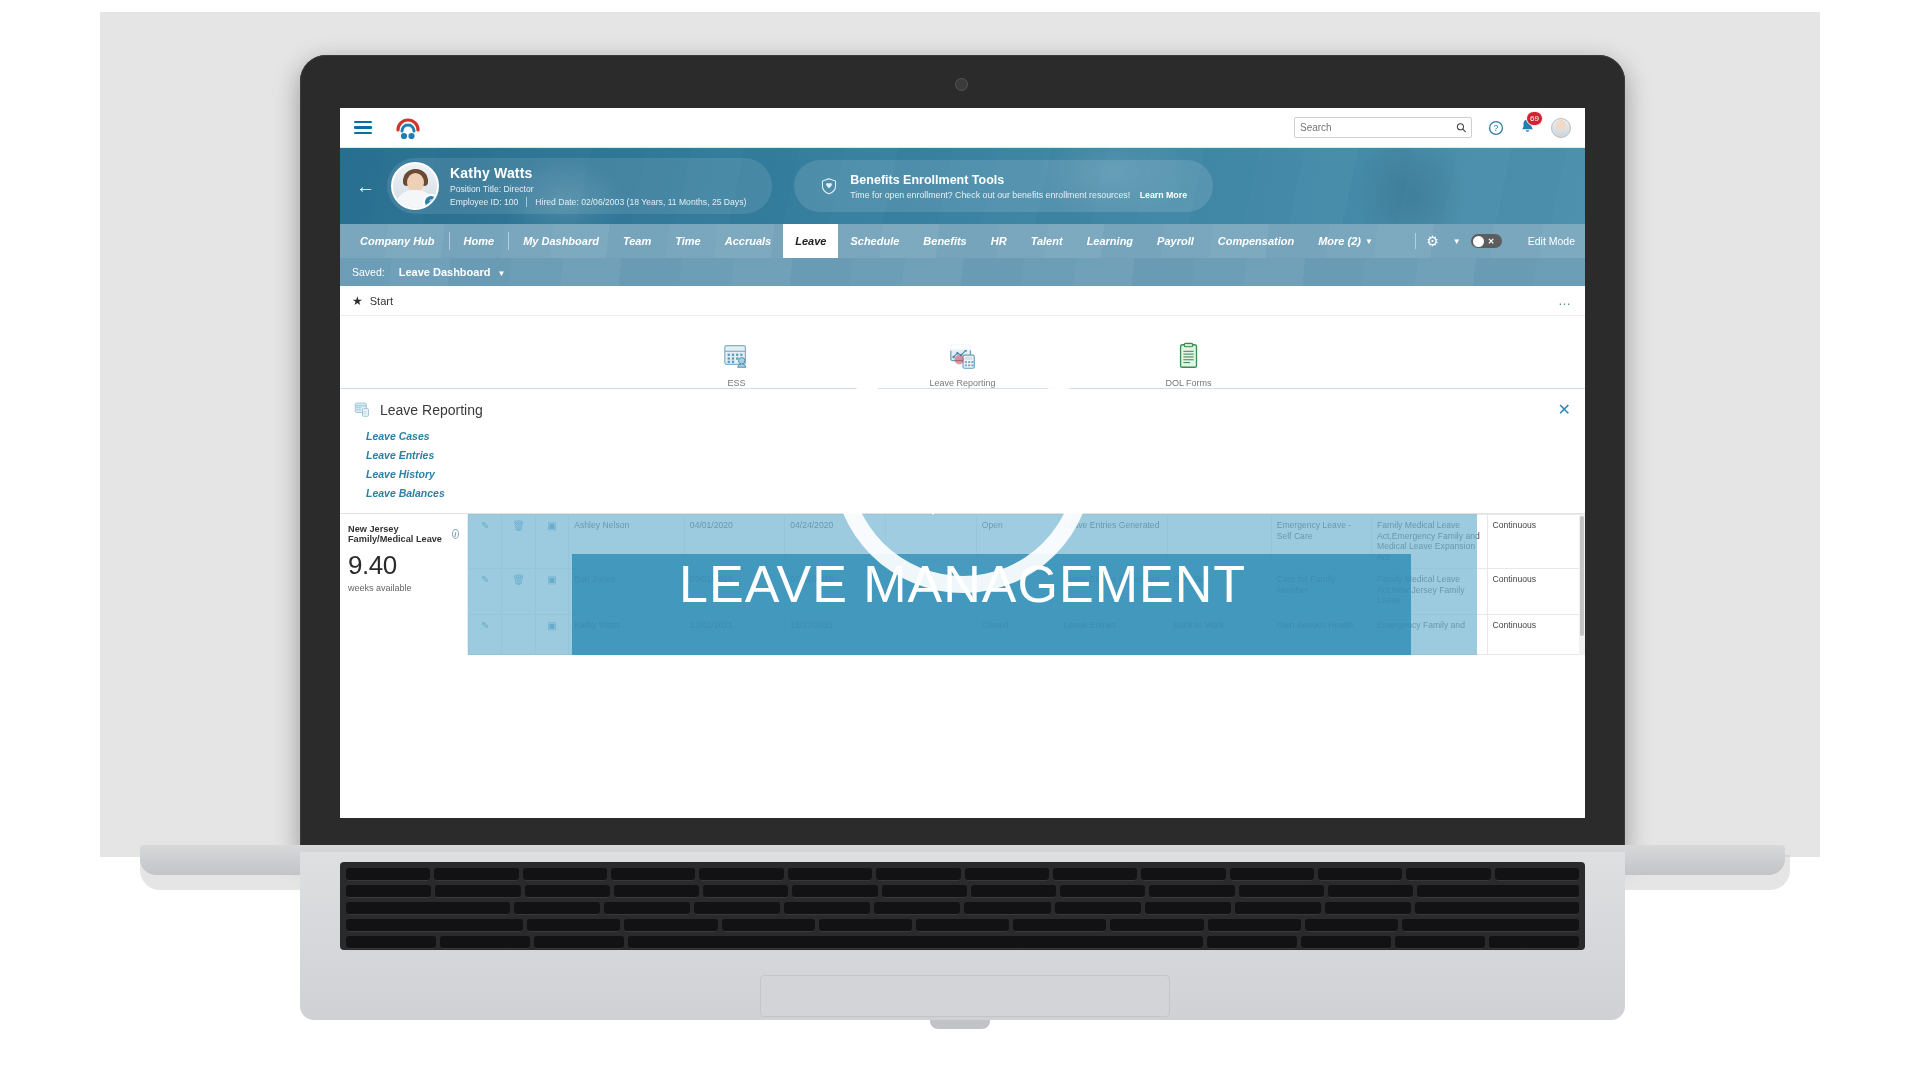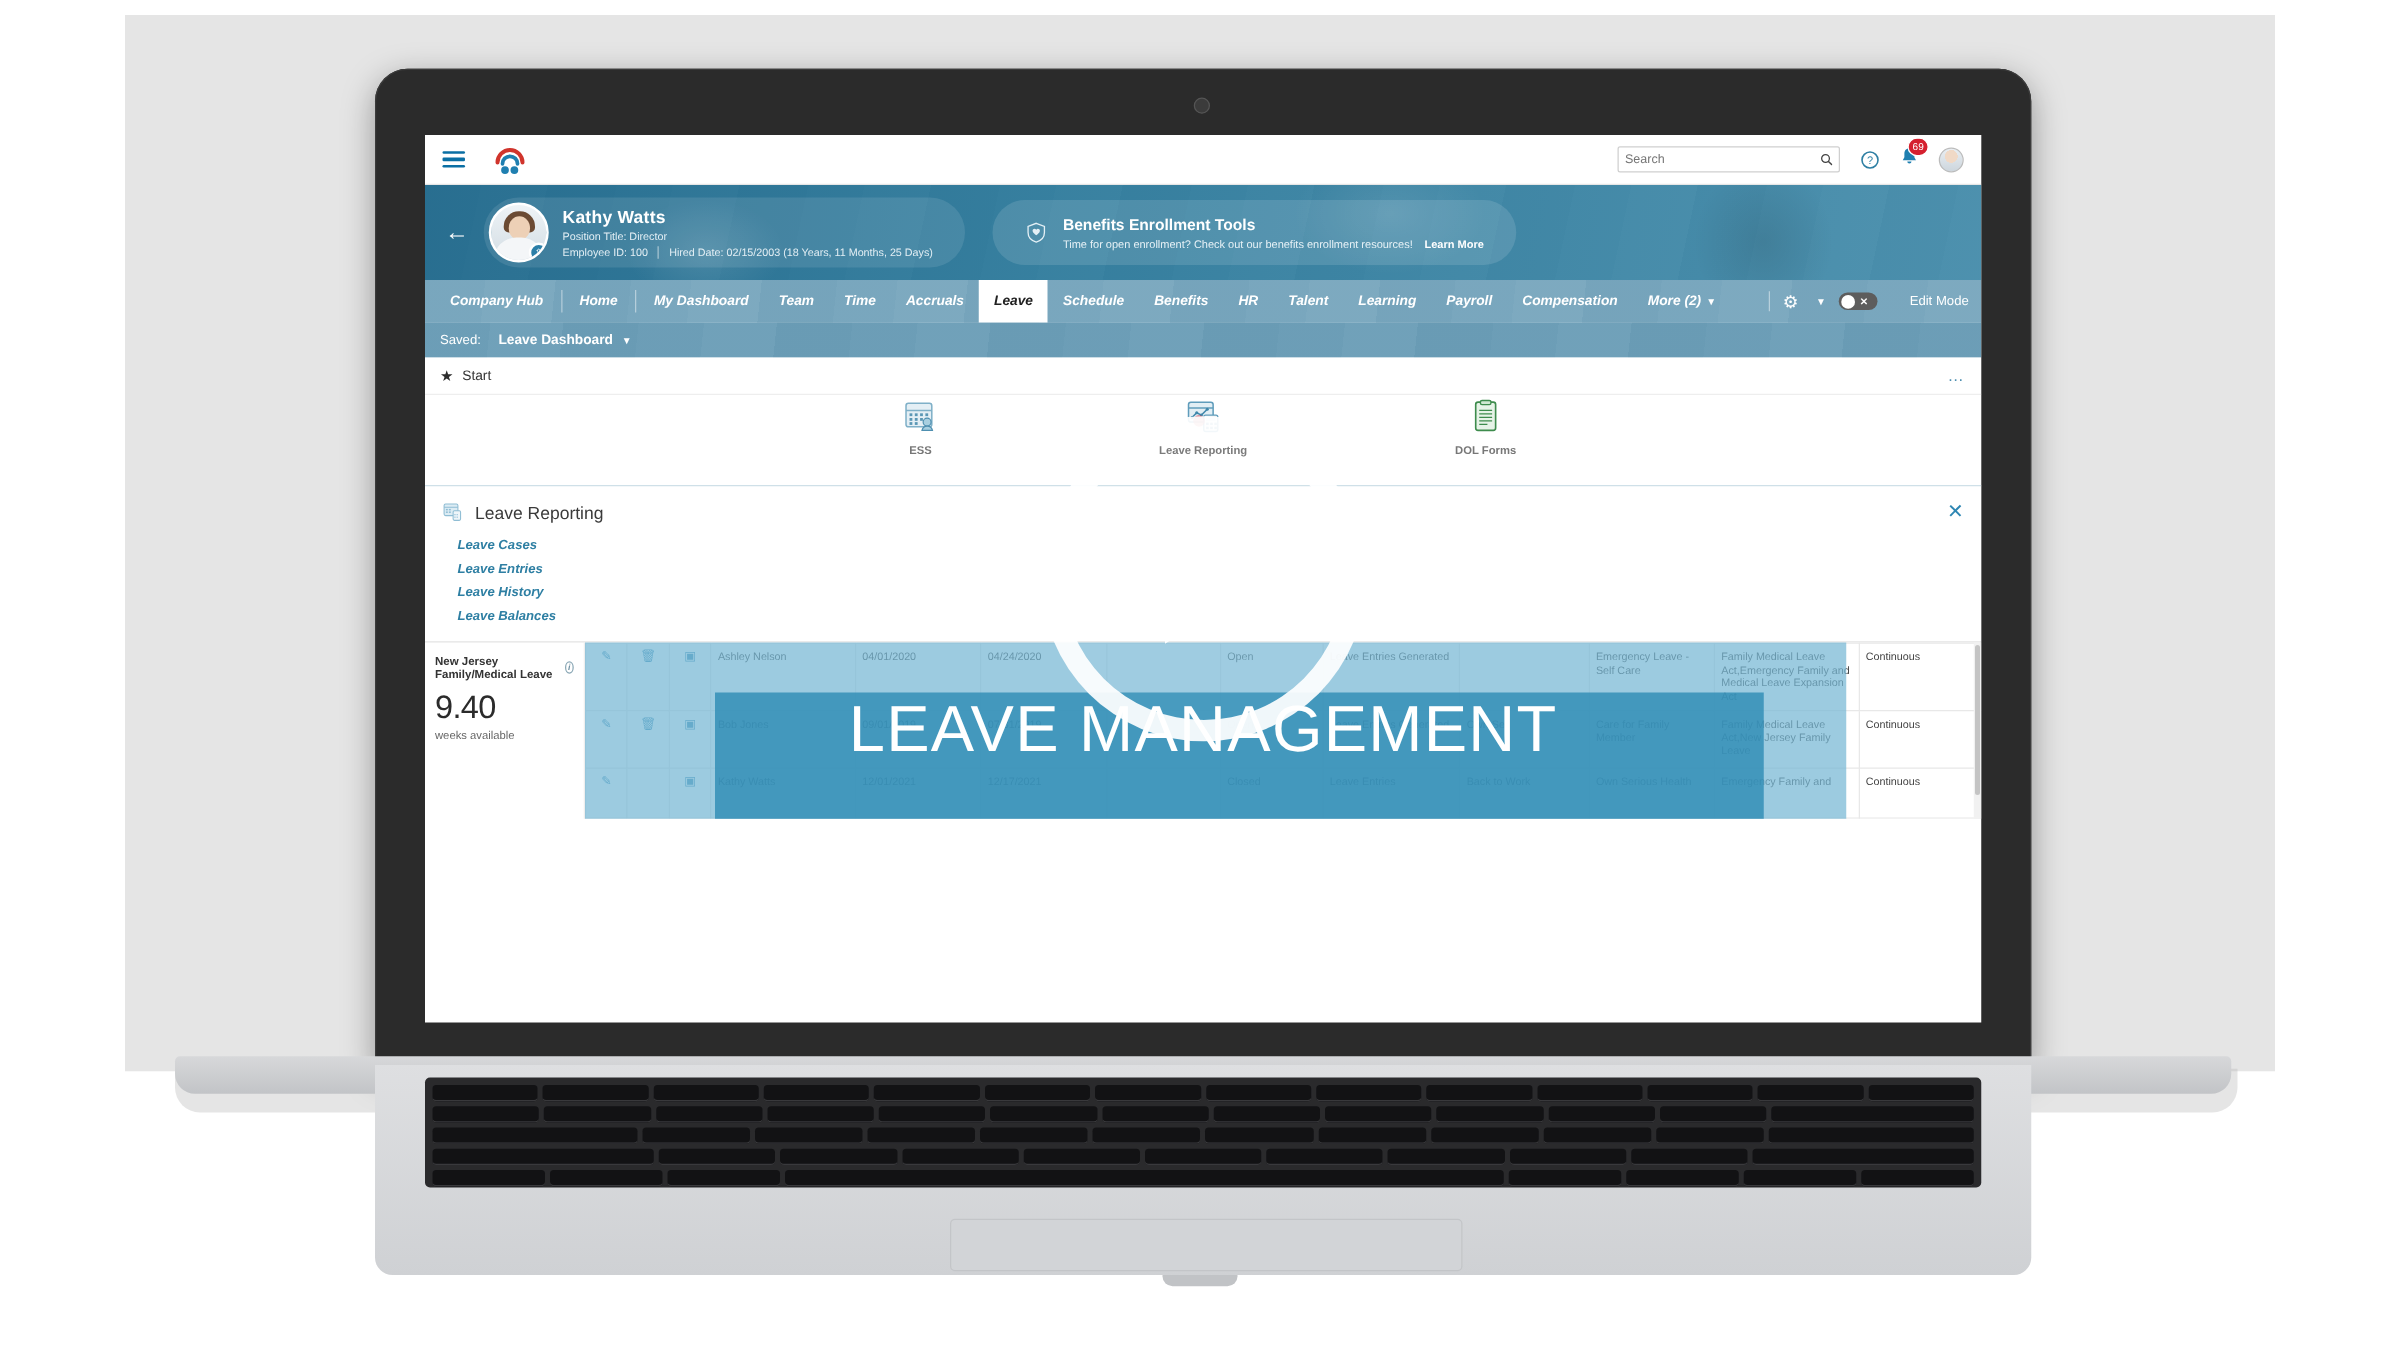--- a/index.html
+++ b/index.html
@@ -177,21 +177,21 @@
 
   
   .content { background: #fff; position: relative; }
   .start-row {
     height: 30px; display: flex; align-items: center; padding: 0 12px;
     border-bottom: 1px solid #eee; font-size: 11px; color: #333; gap: 7px;
   }
   .star { color: #2d2d2d; font-size: 12px; }
   .dots { margin-left: auto; color: #4e8fb0; letter-spacing: 2px; font-size: 13px; cursor: pointer; }
 
-  .tiles { height: 72px; display: flex; align-items: flex-start; justify-content: center; gap: 130px; font-weight: bold; }
+  .tiles { height: 72px; display: flex; align-items: flex-end; justify-content: center; gap: 130px; }
   .tile { width: 96px; text-align: center; cursor: pointer; }
   .tile-ico { height: 34px; display: flex; align-items: center; justify-content: center; }
   .tile-label { font-size: 9px; color: #777; margin-top: 5px; }
 
   .panel { border-top: 1px solid #cfe0e8; background: #fff; position: relative; padding: 12px 14px 14px; }
   .panel-head { display: flex; align-items: center; gap: 9px; }
   .panel-title { font-size: 14px; color: #3a3a3a; }
   .panel-x { margin-left: auto; color: #2e86b3; font-size: 16px; cursor: pointer; line-height: 1; }
   .panel-links { margin-top: 12px; padding-left: 12px; display: flex; flex-direction: column; gap: 7px; font-style: italic; }
   .panel-links a { color: #2e7fa3; font-size: 10.5px; font-weight: bold; text-decoration: none; cursor: pointer; }
@@ -310,21 +310,21 @@
               <div class="head"></div>
               <div class="body"></div>
             <div class="avatar-badge">⇧</div>
           </div>
           <div style="margin-left:11px;">
             <div class="pi-name">Kathy Watts</div>
             <div class="pi-line">Position Title: Director</div>
             <div class="pi-meta">
               <span>Employee ID: 100</span>
               <span class="pi-sep"></span>
-              <span>Hired Date: 02/15/2003 (18 Years, 11 Months, 25 Days)</span>
+              <span>Hired Date: 02/06/2003 (18 Years, 11 Months, 25 Days)</span>
             </div>
           </div>
         </div>
 
         <div class="promo-card">
           <svg width="18" height="18" viewBox="0 0 22 22">
             <path d="M11 2 L19 5 V11 C19 15.5 15.6 19 11 20.4 C6.4 19 3 15.5 3 11 V5 Z" fill="none" stroke="#e4f0f6" stroke-width="1.3"></path>
             <path d="M11 8.2 c-1-1.6-3.6-1-3.6 1.1 0 1.9 2.4 3.4 3.6 4.4 1.2-1 3.6-2.5 3.6-4.4 0-2.1-2.6-2.7-3.6-1.1z" fill="#e4f0f6"></path>
           </svg>
           <div>

